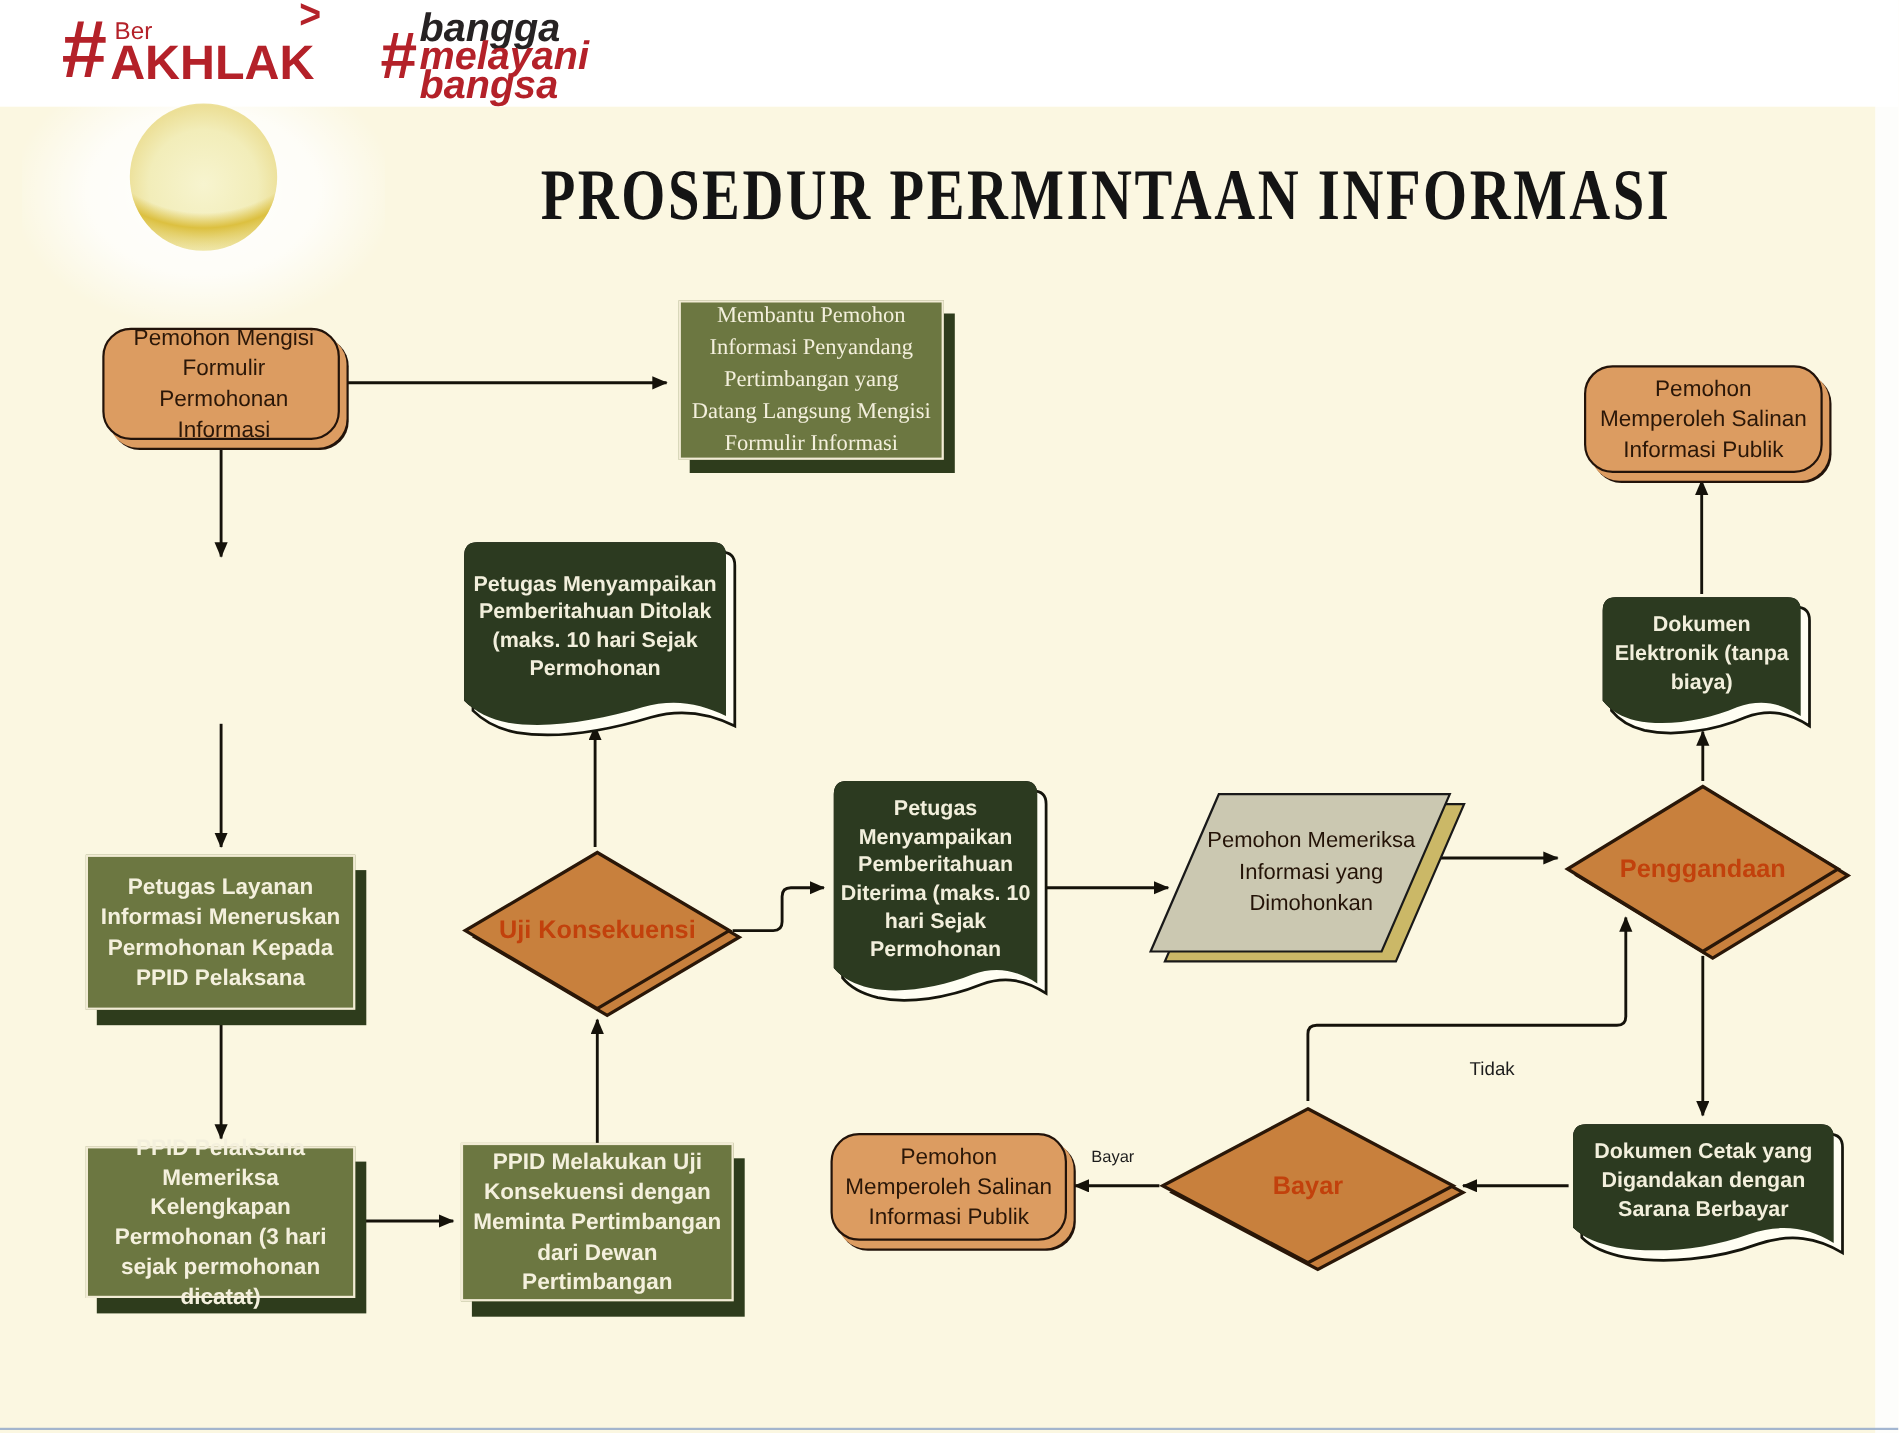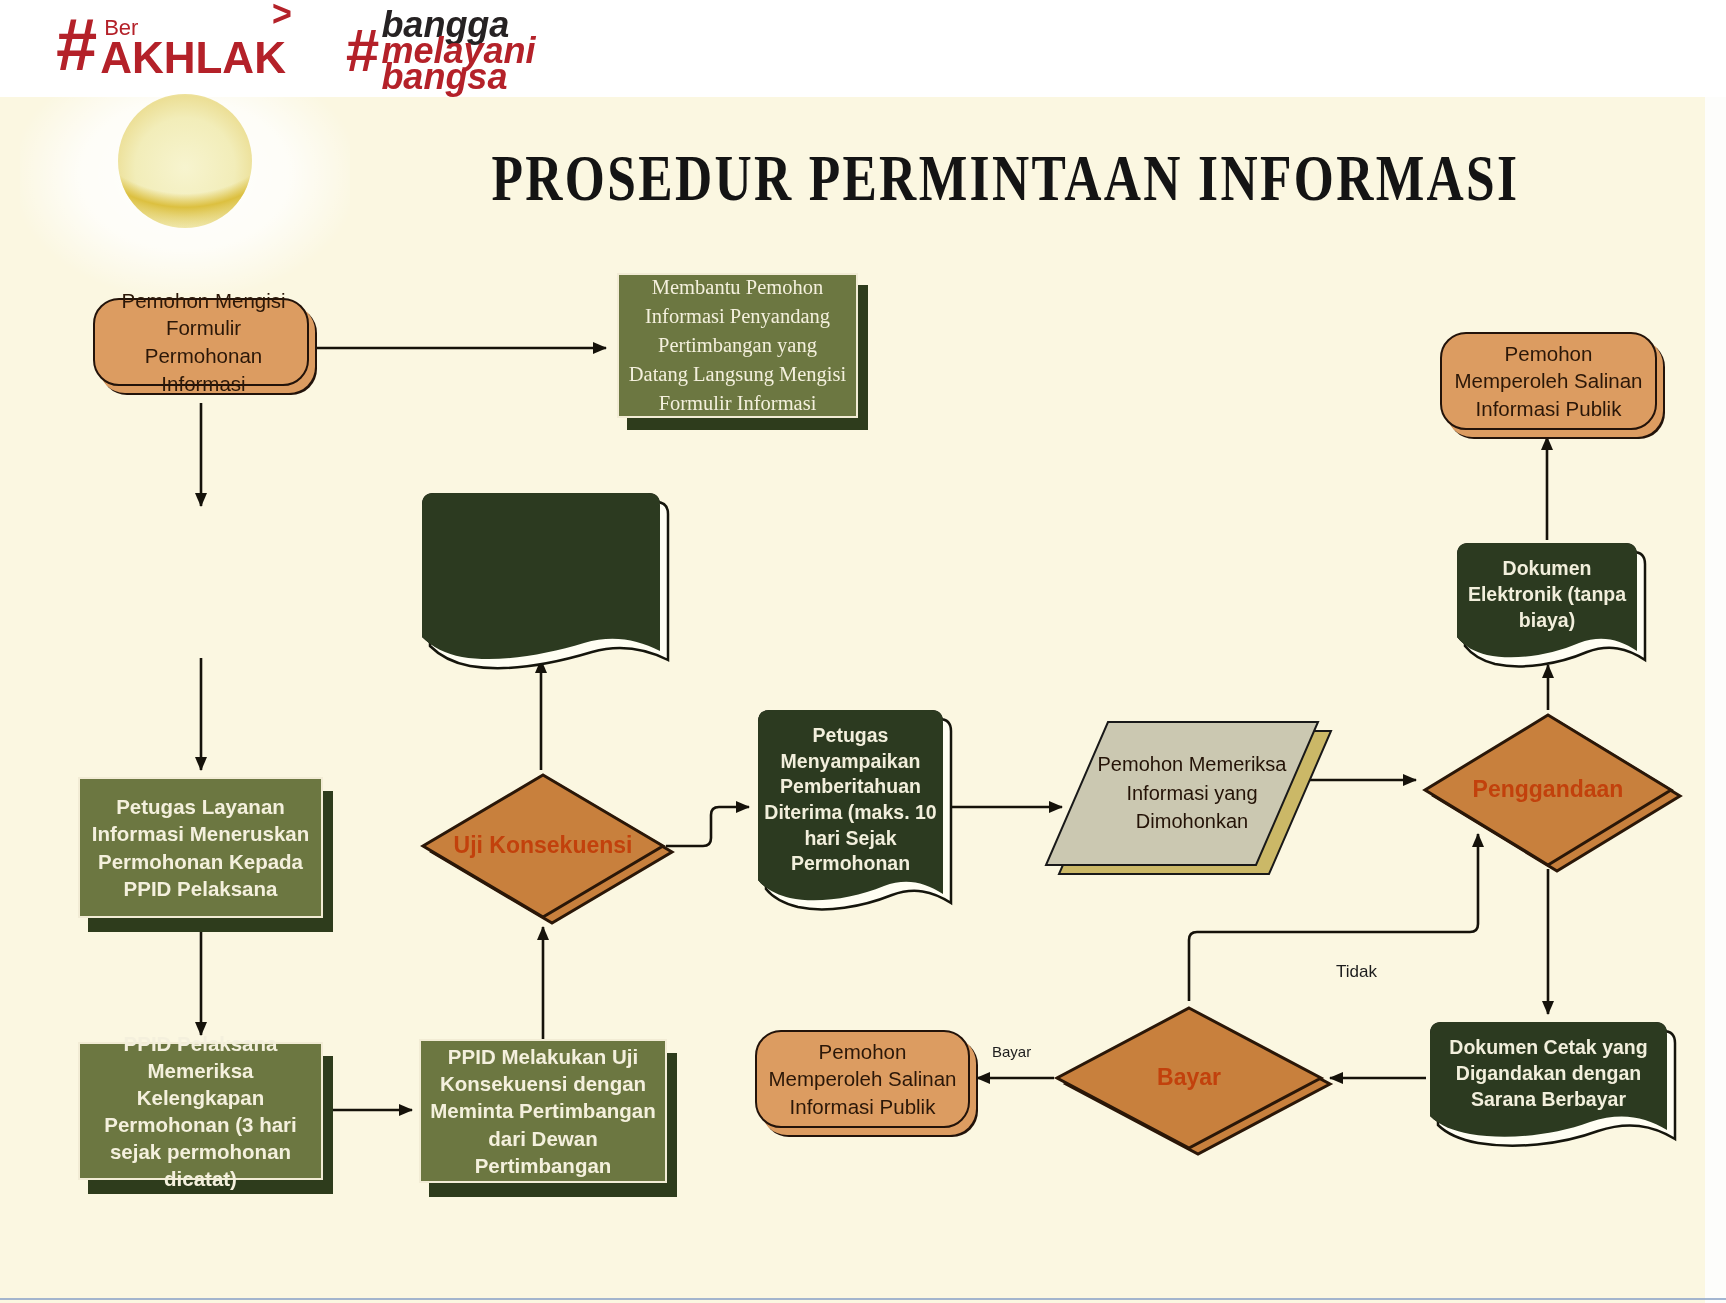--- a/index.html
+++ b/index.html
@@ -106,41 +106,42 @@
       <path d="M 1548 869 V 1014" marker-end="url(#arrow)"></path>
       <path d="M 1426 1078 H 1330" marker-end="url(#arrow)"></path>
       <path d="M 1054 1078 H 977" marker-end="url(#arrow)"></path>
       <path d="M 1189 1001 V 940 Q 1189 932 1197 932 H 1470 Q 1478 932 1478 924 V 834" marker-end="url(#arrow)"></path>
     </g>
   </svg>
 
   <div class="edge-label" style="left:1336px;top:962px;font-size:17px;">Tidak</div>
   <div class="edge-label" style="left:992px;top:1043px;font-size:15px;">Bayar</div>
 
-  <div class="node orange" style="left:93px;top:298px;width:216px;height:88px;padding-left:15px;">Pemohon Mengisi Formulir Permohonan Informasi</div>
+  <div class="node orange" style="left:93px;top:298px;width:216px;height:102px;padding-left:15px;">Pemohon Mengisi Formulir Permohonan Informasi</div>
 
   <div class="node olive olive-serif" style="left:617px;top:273px;width:241px;height:145px;">Membantu Pemohon Informasi Penyandang Pertimbangan yang Datang Langsung Mengisi Formulir Informasi</div>
 
 
   <div class="node olive" style="left:78px;top:777px;width:245px;height:141px;">Petugas Layanan Informasi Meneruskan Permohonan Kepada PPID Pelaksana</div>
 
   <div class="node olive" style="left:78px;top:1042px;width:245px;height:138px;">PPID Pelaksana Memeriksa Kelengkapan Permohonan (3 hari sejak permohonan dicatat)</div>
 
   <div class="node olive" style="left:419px;top:1039px;width:248px;height:144px;">PPID Melakukan Uji Konsekuensi dengan Meminta Pertimbangan dari Dewan Pertimbangan</div>
 
   <div class="node orange" style="left:1440px;top:332px;width:217px;height:98px;">Pemohon Memperoleh Salinan Informasi Publik</div>
 
   <div class="node orange" style="left:755px;top:1030px;width:215px;height:98px;">Pemohon Memperoleh Salinan Informasi Publik</div>
 
   <div class="node svgnode" style="left:422px;top:493px;width:238px;height:185px;">
     <svg width="260" height="200" viewBox="0 0 260 200">
       <path id="wave-g" d="M12,0 H226 Q238,0 238,12 V158 C214,146 190,142 162,150 C122,162 76,170 40,164 C24,161 10,154 0,144 V12 Q0,0 12,0 Z"></path>
       <use href="#wave-g" transform="translate(8,9)" fill="#FFFEF3" stroke="#15150C" stroke-width="2.5"></use>
       <use href="#wave-g" fill="#2C3A20"></use>
     </svg>
+    <div class="txt doc-txt" style="left:6px;top:4px;width:226px;height:146px;">Petugas Menyampaikan Pemberitahuan Ditolak (maks. 10 hari Sejak Permohonan</div>
   </div>
 
   <div class="node svgnode" style="left:758px;top:710px;width:185px;height:205px;">
     <svg width="210" height="220" viewBox="0 0 210 220">
       <path id="wave-i" d="M12,0 H173 Q185,0 185,12 V184 C166,172 148,168 126,176 C96,188 60,194 32,188 C20,185 8,180 0,170 V12 Q0,0 12,0 Z"></path>
       <use href="#wave-i" transform="translate(8,9)" fill="#FFFEF3" stroke="#15150C" stroke-width="2.5"></use>
       <use href="#wave-i" fill="#2C3A20"></use>
     </svg>
     <div class="txt doc-txt" style="left:4px;top:4px;width:177px;height:172px;">Petugas Menyampaikan Pemberitahuan Diterima  (maks. 10 hari Sejak Permohonan</div>
   </div>

